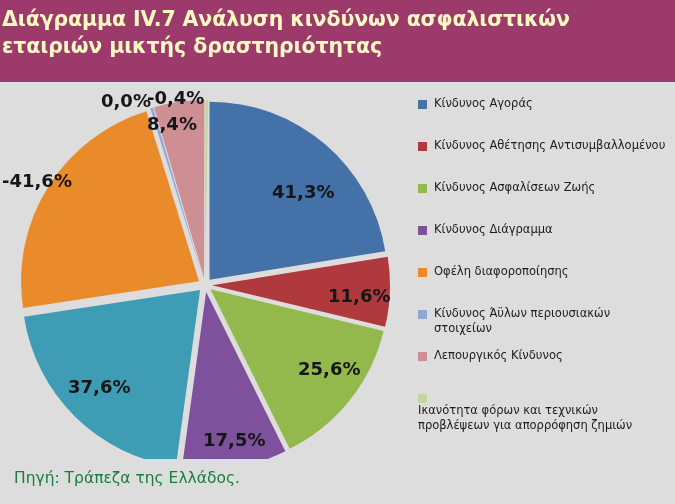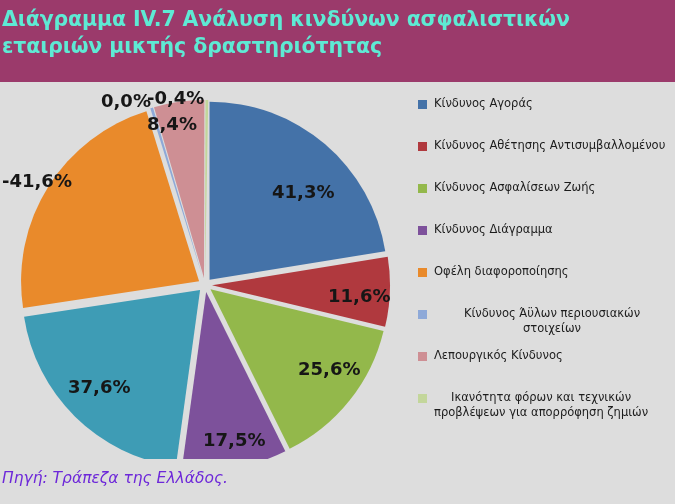--- a/index.html
+++ b/index.html
@@ -1,39 +1,39 @@
 <!DOCTYPE html>
 <html><head>
 <meta charset="utf-8">
 <style>
   html,body{margin:0;padding:0;}
   body{width:675px;height:504px;background:#dddddd;font-family:"DejaVu Sans","Liberation Sans",sans-serif;overflow:hidden;}
   #page{position:relative;width:675px;height:504px;background:#dddddd;}
 
   
   .header{position:absolute;left:0;top:0;width:675px;height:82px;background:#9b3a6b;box-sizing:border-box;padding:6px 8px 0 2px;}
-  .header .title{color:#5eead4;font-weight:bold;font-size:20.5px;line-height:27px;letter-spacing:-0.1px;white-space:pre-line;margin:0;}
+  .header .title{color:#fef9c3;font-weight:bold;font-size:20.5px;line-height:27px;letter-spacing:-0.1px;white-space:pre-line;margin:0;}
 
   
   .chart-area{position:absolute;left:0;top:82px;width:675px;height:377px;background:#dddddd;}
   .pie-wrap{position:absolute;left:0;top:0;width:405px;height:377px;}
   .pie-svg{position:absolute;left:0;top:0;}
 
   .slice-label{position:absolute;font-size:18px;font-weight:bold;color:#161616;white-space:nowrap;}
 
   
   .legend{position:absolute;left:418px;top:14px;width:252px;}
-  .legend-item{display:flex;align-items:flex-start;margin-bottom:0px;height:42px;text-align:center;}
-  .legend-item.tall{height:48px;}
+  .legend-item{display:flex;align-items:flex-start;margin-bottom:0px;height:42px;}
+  .legend-item.tall{height:48px;flex-direction:column;}
   .legend-swatch{width:9px;height:9px;flex:0 0 9px;margin-top:4px;margin-right:7px;}
   .legend-text{font-size:11.5px;color:#1c1c1c;line-height:14.5px;white-space:pre-line;}
 
   
   .footer{position:absolute;left:0;top:459px;width:675px;height:45px;background:#dddddd;}
-  .source{position:absolute;left:2px;top:10px;font-size:15.5px;color:#6d28d9;font-style:italic;}
+  .source{position:absolute;left:14px;top:10px;font-size:15.5px;color:#15803d;}
 </style>
 </head>
 <body>
 
 <div id="page">
 
   <div class="header">
     <div class="title">Διάγραμμα IV.7 Ανάλυση κινδύνων ασφαλιστικών
 εταιριών μικτής δραστηριότητας</div>
   </div>

